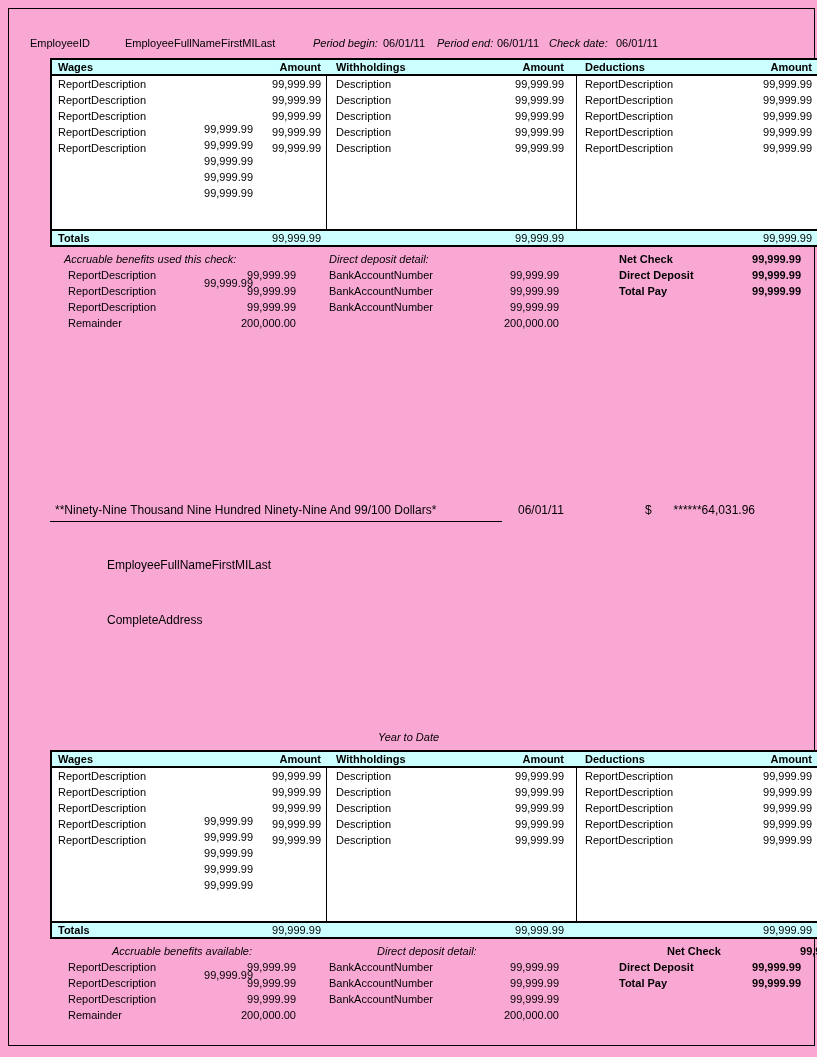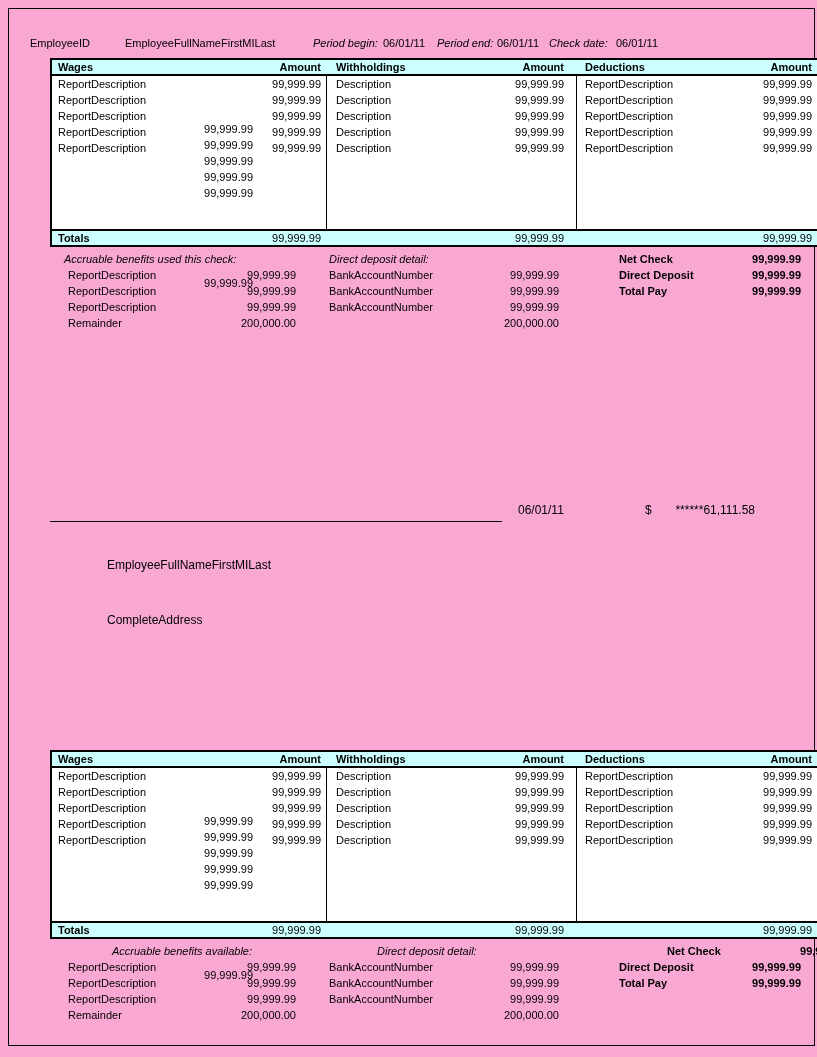--- a/index.html
+++ b/index.html
@@ -167,27 +167,29 @@
       <span class="s-ddamt">99,999.99</span>
     </div>
     <div class="srow" style="top:64px;">
       <span class="s-bendesc">Remainder</span>
       <span class="s-benamt">200,000.00</span>
       <span class="s-ddamt">200,000.00</span>
     </div>
   </div>
 
   <div class="check-words-line"></div>
+  <span class="abs check-text" style="left:55px; top:503px;">**Ninety-Nine Thousand Nine Hundred Ninety-Nine And 99/100 Dollars*</span>
   <span class="abs check-text" style="left:518px; top:503px;">06/01/11</span>
   <span class="abs check-text" style="left:645px; top:503px;">$</span>
-  <span class="abs check-text" style="left:658px; top:503px; width:97px; text-align:right;">******61,111.58</span>
+  <span class="abs check-text" style="left:658px; top:503px; width:97px; text-align:right;">******64,031.96</span>
 
   <span class="abs" style="left:107px; top:558px; font-size:12px;">EmployeeFullNameFirstMILast</span>
   <span class="abs" style="left:107px; top:574px; font-size:12px;margin-top:39px;">CompleteAddress</span>
 
+  <div class="ytd-label">Year to Date</div>
 
   <div class="paytable" style="top:750px;">
     <div class="pt-header">
       <span class="cell c1">Wages</span>
       <span class="cell c2">Total Hrs</span>
       <span class="cell c3">Amount</span>
       <span class="cell c4">Withholdings</span>
       <span class="cell c5">Amount</span>
       <span class="cell c6">Deductions</span>
       <span class="cell c7">Amount</span>

